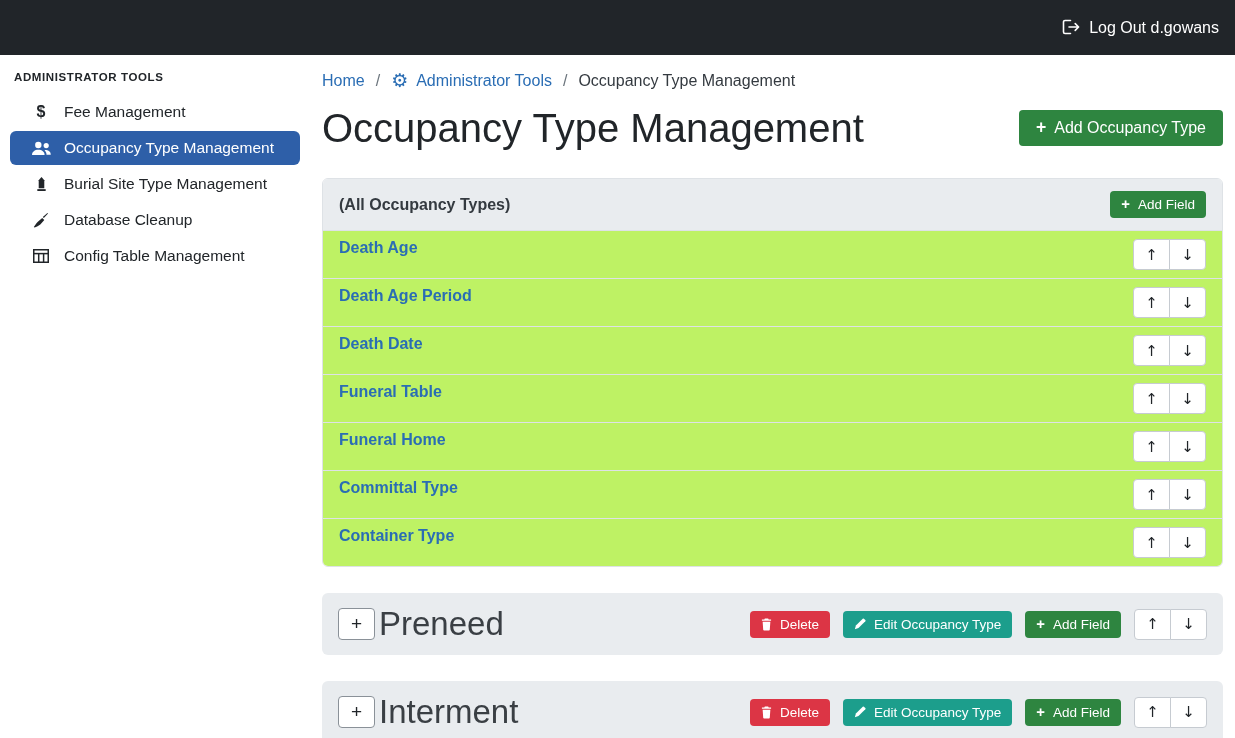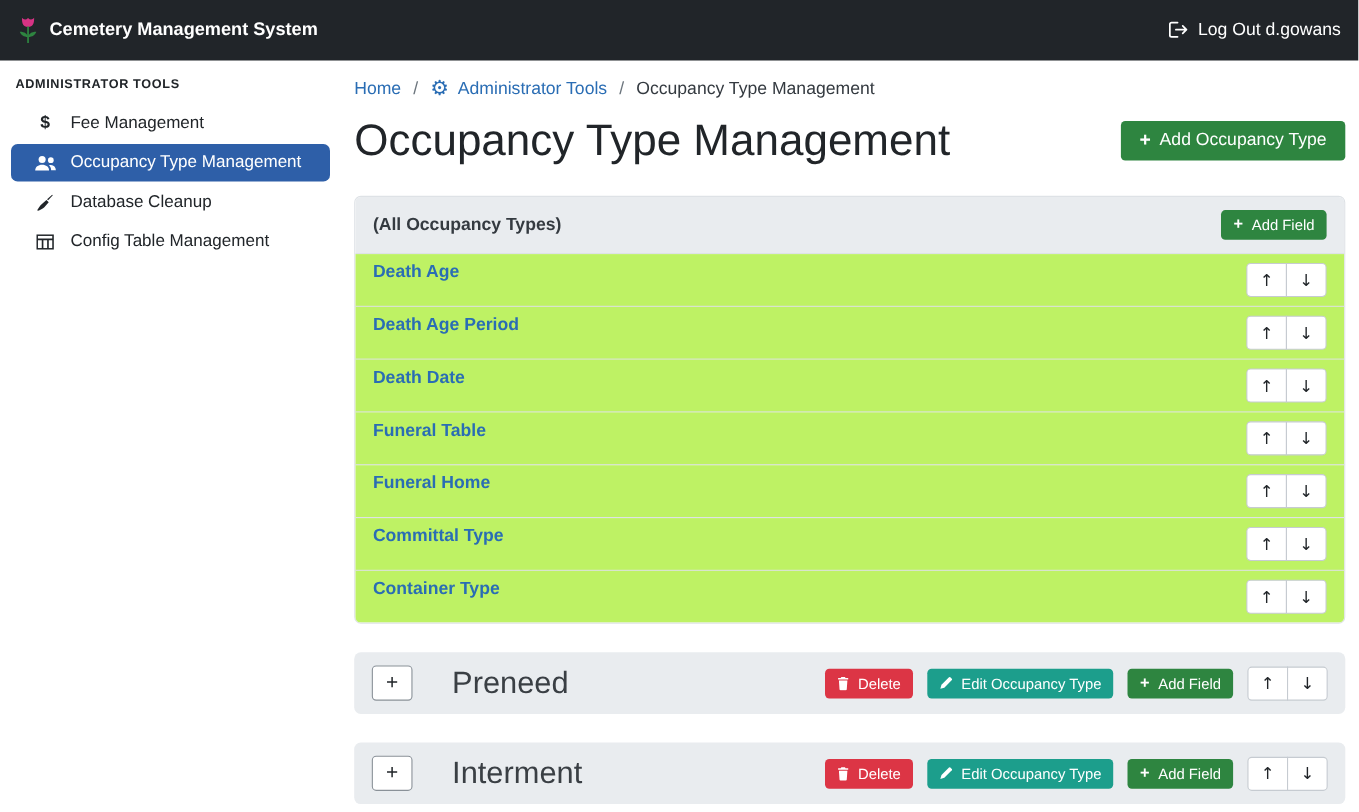--- a/index.html
+++ b/index.html
@@ -86,38 +86,27 @@
   
   .section-bar {
     background:#e9ecef; border-radius:6px; margin-top:26px;
     display:flex; align-items:center; padding:12px 16px;
   }
   .expand-btn {
     width:37px; height:32px; background:#fff; border:1px solid #8a9198; border-radius:4px;
     font-size:19px; font-weight:500; color:#212529; display:inline-flex; align-items:center; justify-content:center;
     cursor:pointer;
   }
-  .section-title { font-size:28px; font-weight:500; color:#3a3f44; margin-left:36px; }
+  .section-title { font-size:33px; font-weight:500; color:#3a3f44; margin-left:4px; }
   .section-actions { margin-left:auto; display:flex; align-items:center; gap:13px; }
 </style>
 </head>
 <body>
 
 <nav class="navbar">
-  <div class="brand">
-    <span>
-      <svg width="19" height="28" viewBox="0 0 24 34">
-        <path d="M5 2c0 7 1.2 10.5 7 10.5S19 9 19 2c-2.3 2.6-4.6 2.6-7 .2C9.6 4.6 7.3 4.6 5 2z" fill="#d63384"></path>
-        <rect x="11" y="12" width="2" height="19" fill="#2e8540"></rect>
-        <path d="M12 24c-5 0-8.5-2.5-9.5-6 6 0 8.5 2.5 9.5 6z" fill="#2e8540"></path>
-        <path d="M12 24c5 0 8.5-2.5 9.5-6-6 0-8.5 2.5-9.5 6z" fill="#2e8540"></path>
-      </svg>
-    </span>
-    <span>Cemetery Management System</span>
-  </div>
 
 
   <div class="nav-spacer"></div>
 
   <a class="logout">
     <span>
       <svg width="18" height="16" viewBox="0 0 18 16">
         <path d="M8.5 1.5H3a1.5 1.5 0 0 0-1.5 1.5v10A1.5 1.5 0 0 0 3 14.5h5.5" fill="none" stroke="currentColor" stroke-width="1.6" stroke-linecap="round"></path>
         <path d="M7 8h9.5M13.2 4.6L16.6 8l-3.4 3.4" fill="none" stroke="currentColor" stroke-width="1.6" stroke-linecap="round" stroke-linejoin="round"></path>
       </svg>
@@ -143,20 +132,29 @@
         <svg width="20" height="15" viewBox="0 0 20 15" fill="currentColor">
           <circle cx="7.3" cy="4" r="3.2"></circle>
           <path d="M1 14c0-3.2 2.7-5.2 6.3-5.2s6.3 2 6.3 5.2z"></path>
           <circle cx="15.2" cy="4.6" r="2.6"></circle>
           <path d="M15.3 9c2.6.2 4.5 2 4.5 4.7h-4.3c0-1.8-.7-3.3-2-4.4.6-.2 1.2-.3 1.8-.3z"></path>
         </svg>
       </span>
       <span>Occupancy Type Management</span>
     </div>
 
+    <div class="side-item">
+      <span class="si">
+        <svg width="13" height="15" viewBox="0 0 14 16" fill="currentColor">
+          <path d="M7 0l3 3.5V12H4V3.5z"></path>
+            <path d="M2.5 13h9V15h-9z"></path>
+        </svg>
+      </span>
+      <span>Burial Site Type Management</span>
+    </div>
 
     <div class="side-item">
       <span class="si">
         <svg width="16" height="16" viewBox="0 0 16 16" fill="currentColor">
           <path d="M15 1.6L14.4 1 9.8 5.1l1 1z"></path>
           <path d="M9.2 5.9L4.6 9.9c-1 .9-3.1 4-3.8 5.2.2.2.5.5.8.5 1.4-.5 4.7-2.3 5.7-3.2l4-4.5z"></path>
         </svg>
       </span>
       <span>Database Cleanup</span>
     </div>

